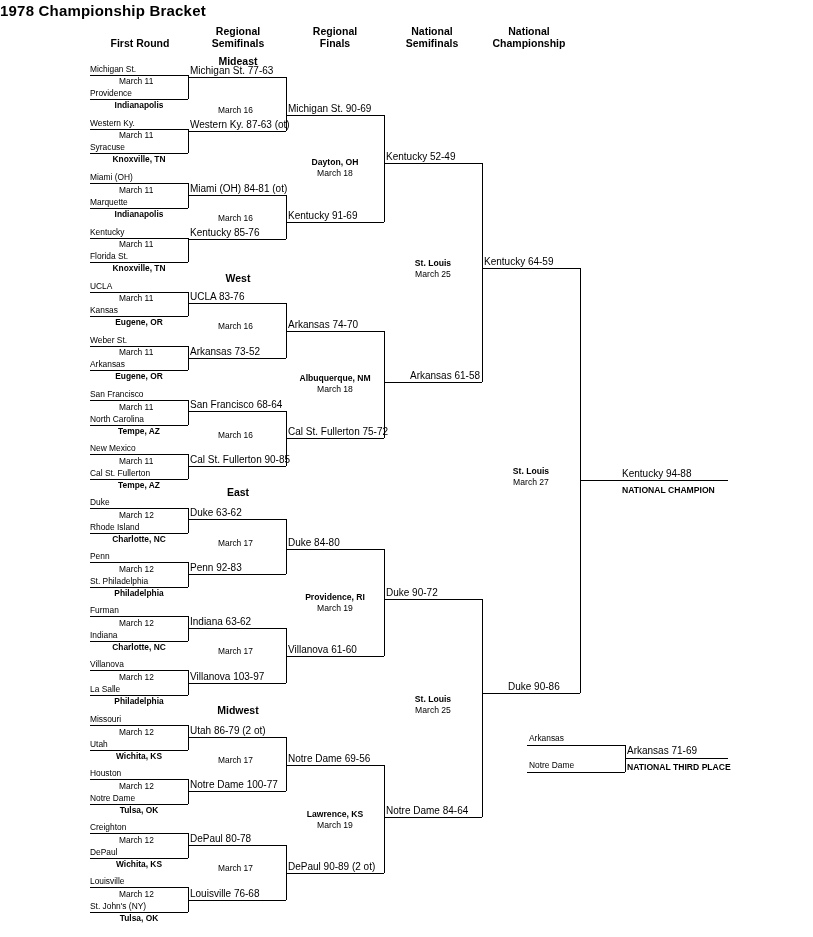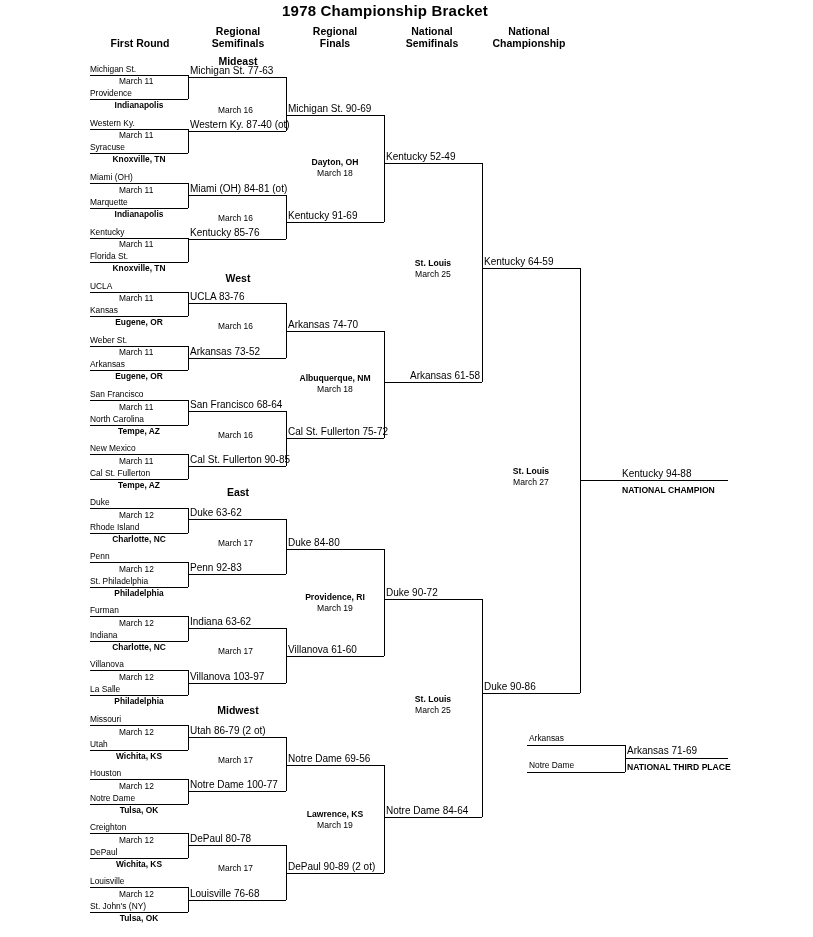--- a/index.html
+++ b/index.html
@@ -15,21 +15,20 @@
     position: relative;
     width: 813px;
     height: 937px;
     overflow: hidden;
   }
   .title {
     position: absolute;
     top: 2px;
     left: 0;
     width: 770px;
-    text-align: center;
     font-size: 15px;
     font-weight: bold;
     letter-spacing: 0.2px;
   }
   .colhead {
     position: absolute;
     text-align: center;
     font-size: 10.5px;
     font-weight: bold;
     line-height: 12px;
@@ -253,21 +252,21 @@
   <div class="hline" style="left:90px; top:887px; width:98px;"></div>
   <div class="datetxt" style="left:119px; top:889px;">March 12</div>
   <div class="team" style="left:90px; top:901px;">St. John's (NY)</div>
   <div class="hline" style="left:90px; top:912px; width:98px;"></div>
   <div class="vline" style="left:188px; top:887px; height:25px;"></div>
   <div class="site" style="left:90px; top:913px; width:98px;">Tulsa, OK</div>
 
   <div class="result" style="left:190px; top:66px;">Michigan St. 77-63</div>
   <div class="hline" style="left:188px; top:77px; width:98px;"></div>
   <div class="datetxt" style="left:218px; top:105px;">March 16</div>
-  <div class="result" style="left:190px; top:120px;">Western Ky. 87-40 (ot)</div>
+  <div class="result" style="left:190px; top:120px;">Western Ky. 87-63 (ot)</div>
   <div class="hline" style="left:188px; top:131px; width:98px;"></div>
   <div class="vline" style="left:286px; top:77px; height:54px;"></div>
 
   <div class="result" style="left:190px; top:184px;">Miami (OH) 84-81 (ot)</div>
   <div class="hline" style="left:188px; top:195px; width:98px;"></div>
   <div class="datetxt" style="left:218px; top:213px;">March 16</div>
   <div class="result" style="left:190px; top:228px;">Kentucky 85-76</div>
   <div class="hline" style="left:188px; top:239px; width:98px;"></div>
   <div class="vline" style="left:286px; top:195px; height:44px;"></div>
 
@@ -372,21 +371,21 @@
   <div class="result" style="left:386px; top:806px;">Notre Dame 84-64</div>
   <div class="hline" style="left:384px; top:817px; width:98px;"></div>
   <div class="vline" style="left:482px; top:599px; height:218px;"></div>
 
   <div class="result" style="left:484px; top:257px;">Kentucky 64-59</div>
   <div class="hline" style="left:482px; top:268px; width:98px;"></div>
   <div class="bigsite" style="left:482px; top:466px; width:98px;">
     <div>St. Louis</div>
     <div class="d">March 27</div>
   </div>
-  <div class="result" style="left:484px; top:682px;">Duke 90-86</div>
+  <div class="result" style="left:484px; top:682px;padding-left:24px;">Duke 90-86</div>
   <div class="hline" style="left:482px; top:693px; width:98px;"></div>
   <div class="vline" style="left:580px; top:268px; height:425px;"></div>
 
   <div class="hline" style="left:580px; top:480px; width:148px;"></div>
   <div class="result" style="left:622px; top:469px;">Kentucky 94-88</div>
   <div class="champ" style="left:622px; top:485px;">NATIONAL CHAMPION</div>
 
   <div class="team" style="left:529px; top:733px;">Arkansas</div>
   <div class="hline" style="left:527px; top:745px; width:98px;"></div>
   <div class="team" style="left:529px; top:760px;">Notre Dame</div>

